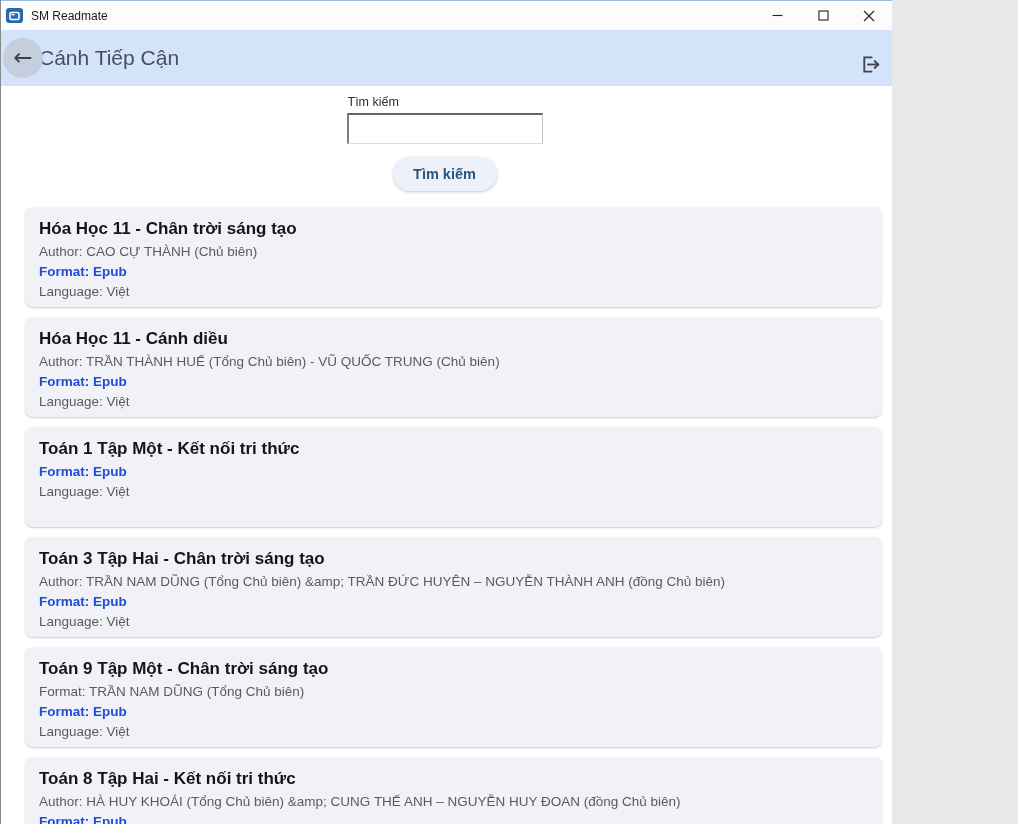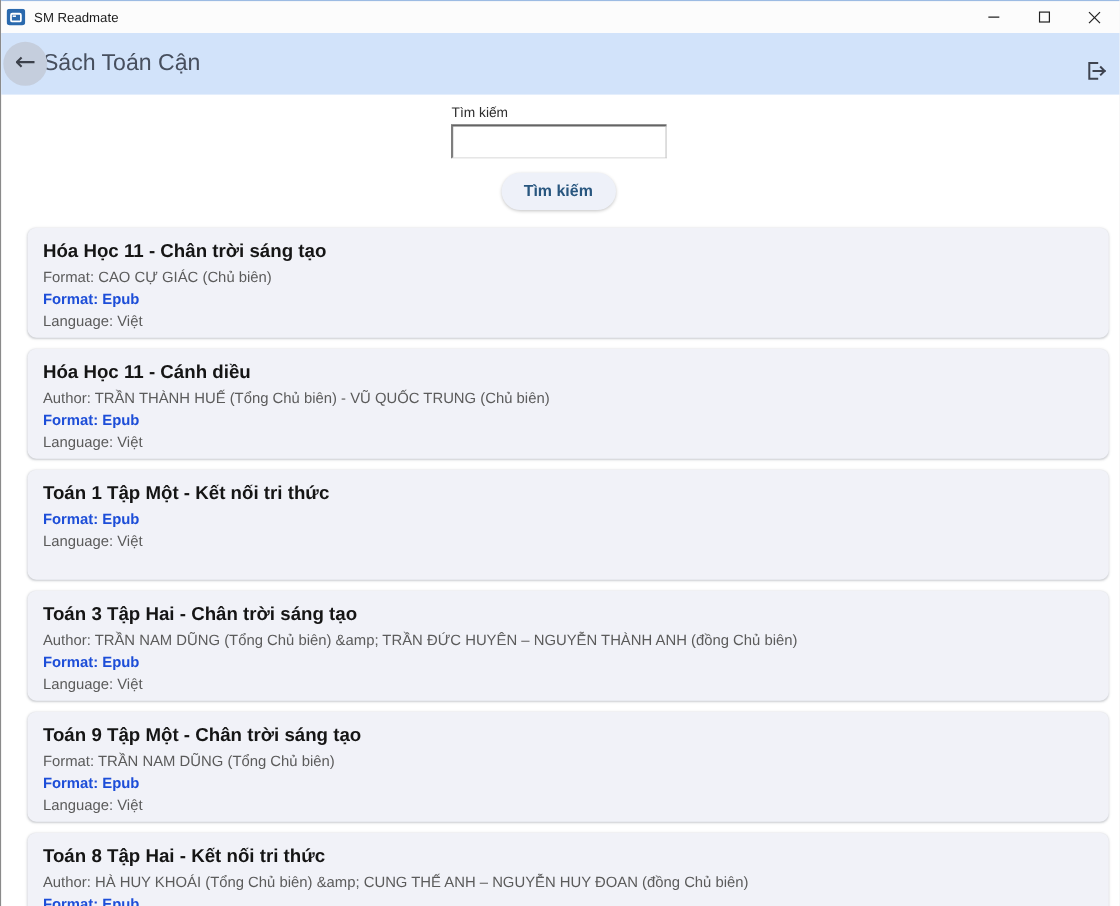--- a/index.html
+++ b/index.html
@@ -1,18 +1,18 @@
 <!DOCTYPE html>
 <html><head>
 <meta charset="utf-8">
 <style>
   html,body{margin:0;padding:0;background:#e8e8e8;}
   *{box-sizing:border-box;}
   .app{
-    width:1018px;height:824px;position:relative;background:#ffffff;
+    width:892px;height:824px;position:relative;background:#ffffff;
     font-family:"Liberation Sans","DejaVu Sans",sans-serif;
     overflow:hidden;border-left:1px solid #8a8a8a;
   }
   
   .titlebar{
     height:30px;background:#fcfcfc;display:flex;align-items:center;
     border-top:1px solid #9cbbe3;
   }
   .app-icon{width:17px;height:16px;margin:0 8px 0 5px;flex:0 0 auto;}
   .titlebar-title{font-size:12px;color:#1b1b1b;}
@@ -94,42 +94,42 @@
             <line x1="11" y1="1" x2="1" y2="11" stroke="#222" stroke-width="1.1"></line>
           </svg>
       </button>
     </div>
   </div>
 
   <div class="header">
     <button class="back-btn" title="Back">
       <span>←</span>
     </button>
-    <span class="header-title">Sách Toán Cận</span>
+    <span class="header-title">Cánh Tiếp Cận</span>
     <button class="logout-btn" title="Logout">
       <svg width="23" height="23" viewBox="0 0 24 24" fill="none" stroke="#3f4450" stroke-width="1.9" stroke-linecap="square">
         <path d="M13 4.5 H5.5 V19.5 H13"></path>
         <line x1="9.5" y1="12" x2="20" y2="12"></line>
         <path d="M16.5 8.5 L20 12 L16.5 15.5" fill="none" stroke-linejoin="miter"></path>
       </svg>
     </button>
   </div>
 
   <div class="search-area">
     <div class="search-col">
       <label class="search-label">Tìm kiếm</label>
       <input class="search-input" type="text" value="" style="">
     </div>
     <button class="search-btn">Tìm kiếm</button>
   </div>
 
   <div class="book-list">
       <div class="book-card">
       <div class="book-title">Hóa Học 11 - Chân trời sáng tạo</div>
-      <div class="book-line">Format: CAO CỰ GIÁC (Chủ biên)</div>
+      <div class="book-line">Author: CAO CỰ THÀNH (Chủ biên)</div>
       <div class="book-line format">Format: Epub</div>
       <div class="book-line">Language: Việt</div>
     </div>
       <div class="book-card">
       <div class="book-title">Hóa Học 11 - Cánh diều</div>
       <div class="book-line">Author: TRẦN THÀNH HUẾ (Tổng Chủ biên) - VŨ QUỐC TRUNG (Chủ biên)</div>
       <div class="book-line format">Format: Epub</div>
       <div class="book-line">Language: Việt</div>
     </div>
       <div class="book-card">

